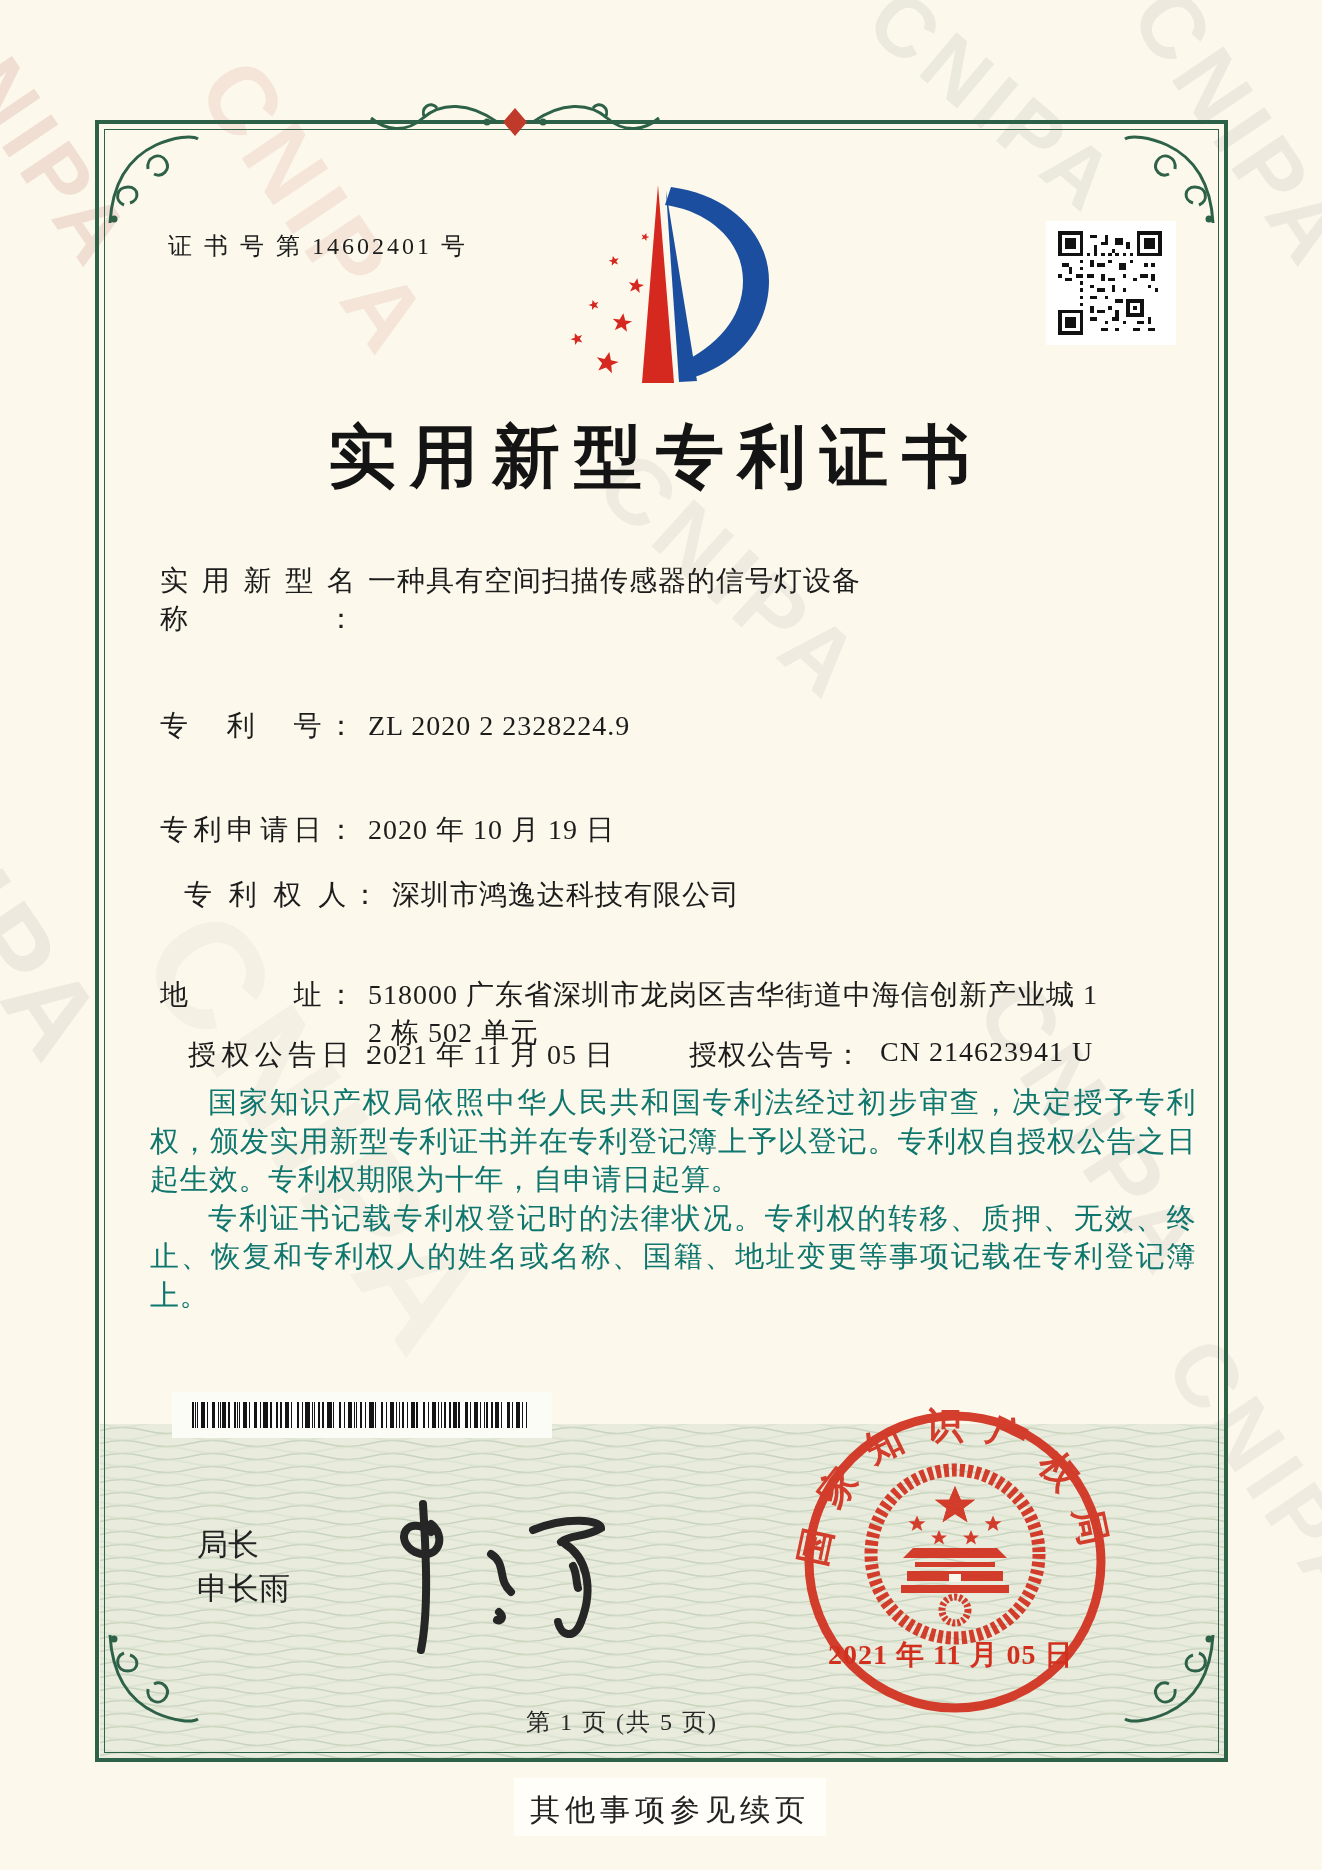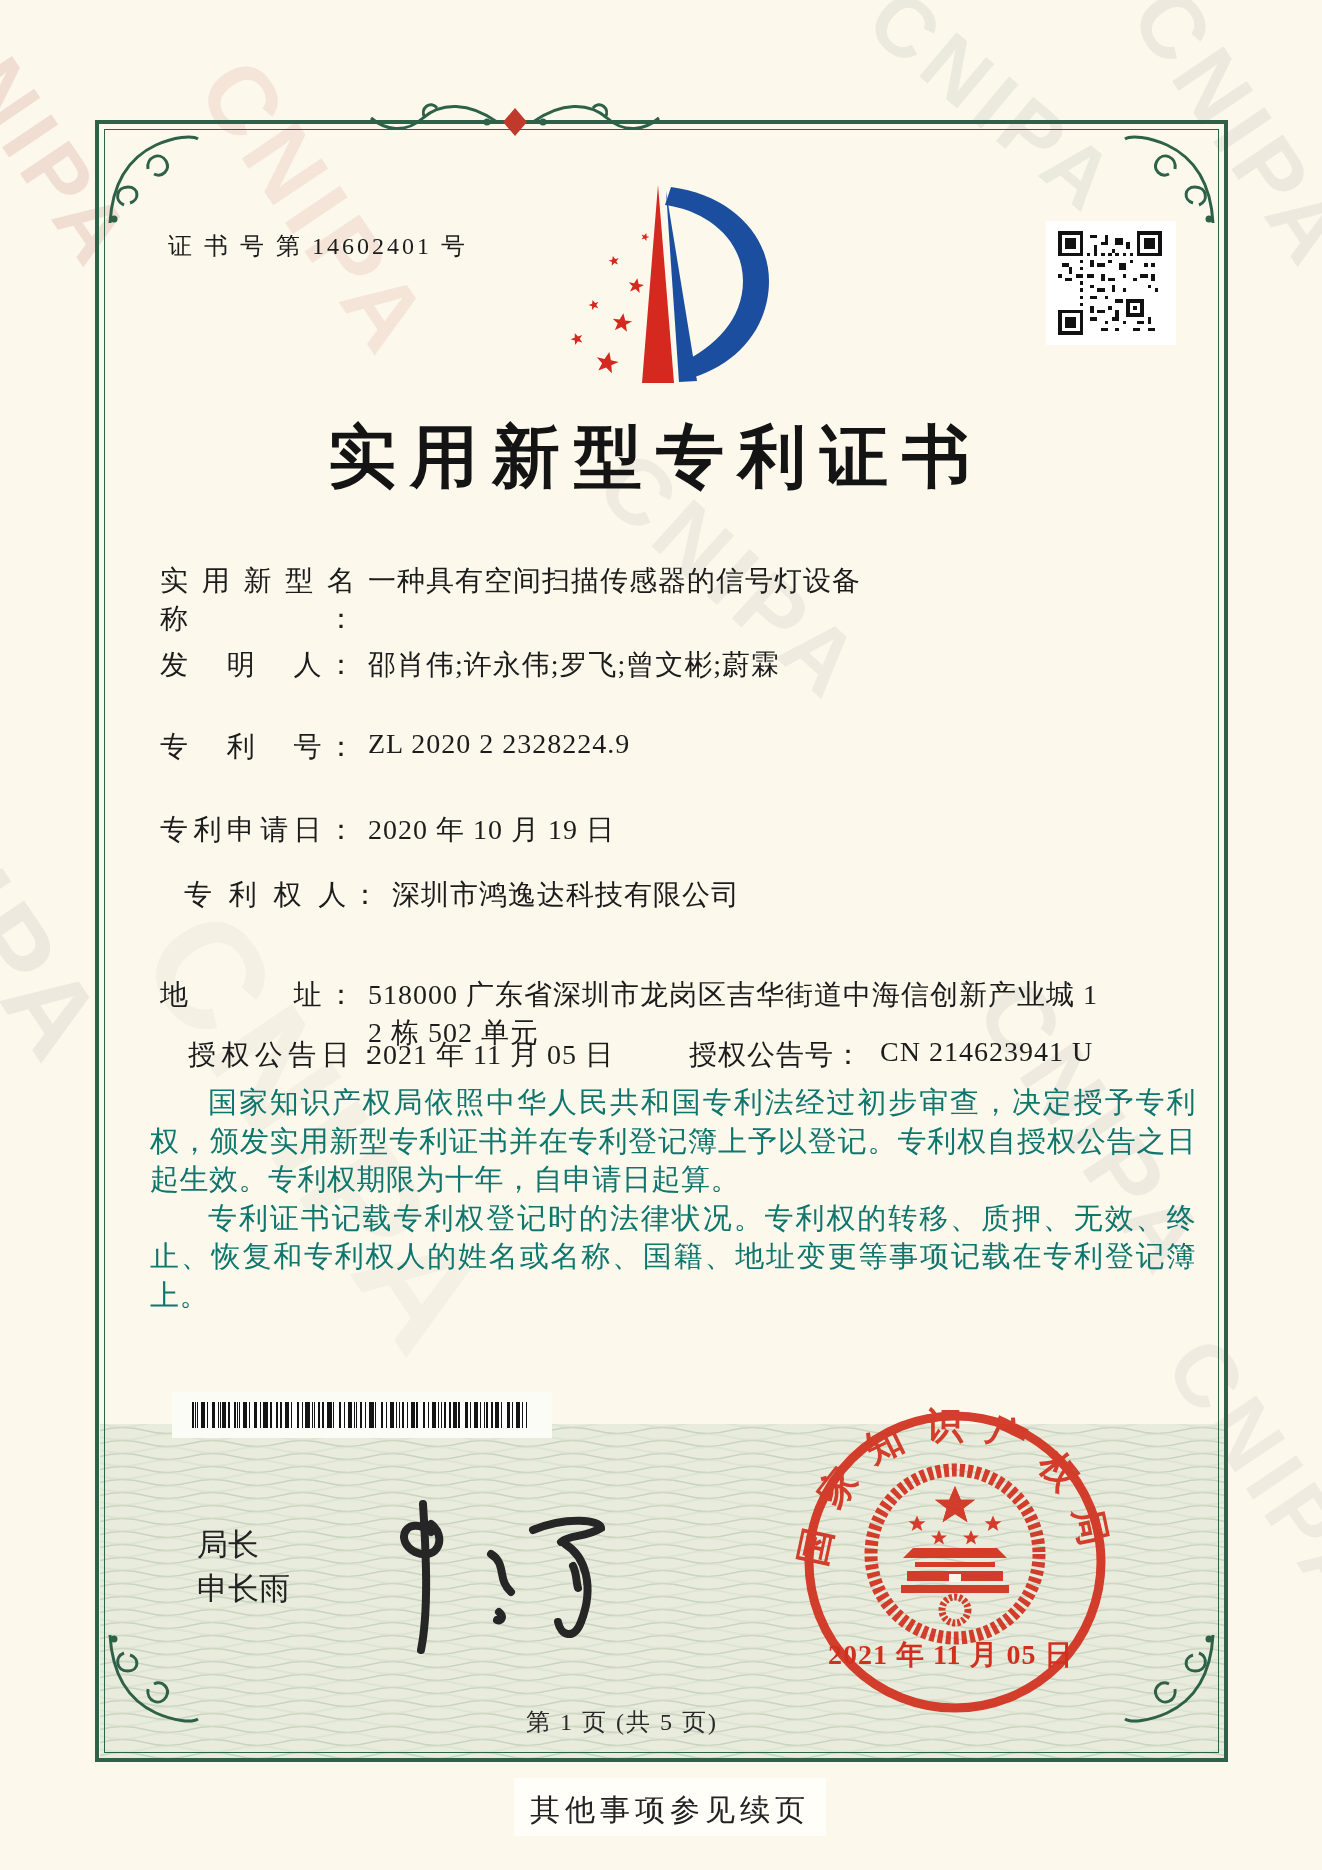--- a/index.html
+++ b/index.html
@@ -181,25 +181,21 @@
                M12,27h2v1h-2z M16,27h1v1h-1z M22,25h2v1h-2z M25,24h1v2h-1z M21,27h2v1h-2z M25,27h2v1h-2z"></path>
     </g>
   </svg>
 
   <div class="title">实用新型专利证书</div>
 
   <div class="fieldrow" style="top:562px;">
     <span class="flabel">实用新型名称：</span>
     <span class="fvalue">一种具有空间扫描传感器的信号灯设备</span>
   </div>
-  <div class="fieldrow" style="top:646px;">
-    <span class="flabel">发　明　人：</span>
-    <span class="fvalue">邵肖伟;许永伟;罗飞;曾文彬;蔚霖</span>
-  </div>
-  <div class="fieldrow" style="top:728px;">
+  <div class="fieldrow" style="top:707px;align-items:center;">
     <span class="flabel">专　利　号：</span>
     <span class="fvalue">ZL 2020 2 2328224.9</span>
   </div>
   <div class="fieldrow" style="top:811px;">
     <span class="flabel">专利申请日：</span>
     <span class="fvalue">2020 年 10 月 19 日</span>
   </div>
   <div class="fieldrow" style="top:876px;margin-left:24px;">
     <span class="flabel">专 利 权 人：</span>
     <span class="fvalue">深圳市鸿逸达科技有限公司</span>

